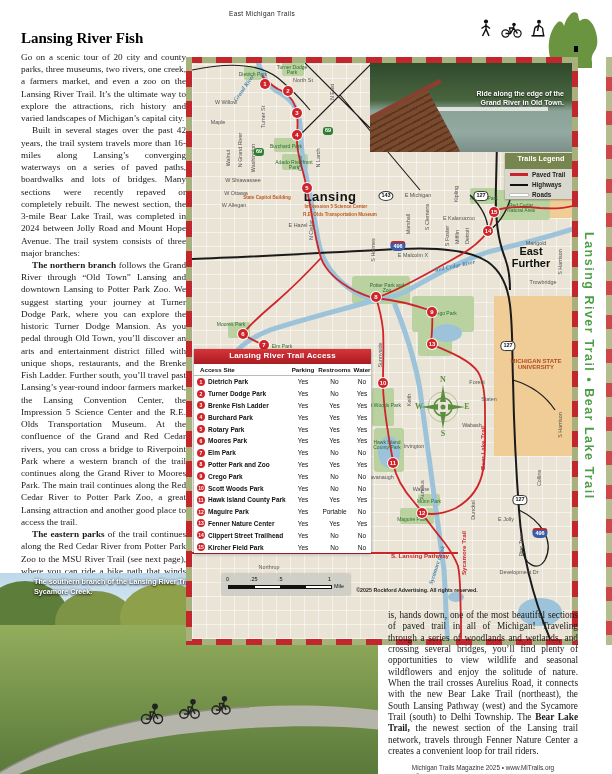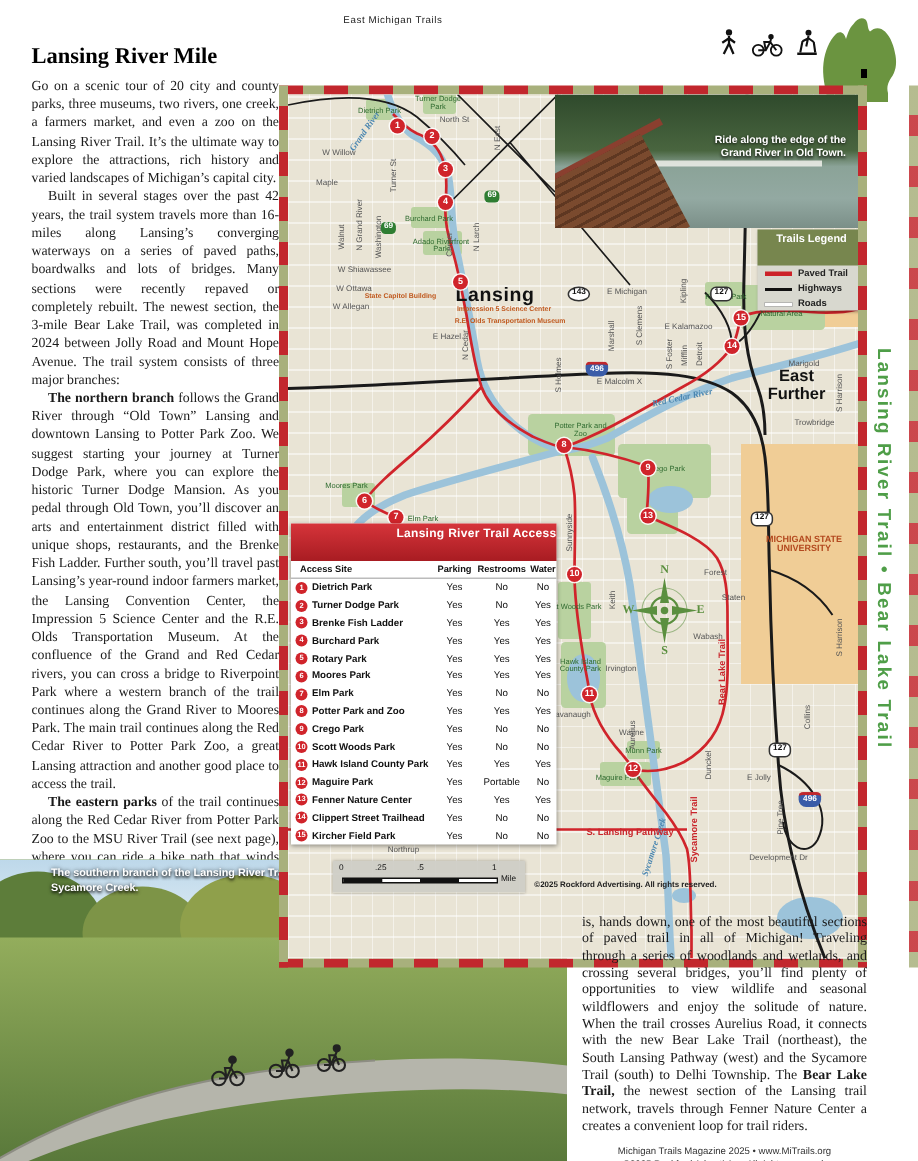--- a/index.html
+++ b/index.html
@@ -72,30 +72,30 @@
   .inset .dam{position:absolute;left:58px;top:44px;width:120px;height:4px;background:rgba(240,240,235,.85);}
   .inset .board{position:absolute;left:-30px;top:48px;width:110px;height:70px;background:
       repeating-linear-gradient(0deg,#7a4a2e 0 4px,#5e3721 4px 6px);transform:rotate(-28deg);}
   .inset .rail{position:absolute;left:-28px;top:40px;width:105px;height:5px;background:#8a3f2f;transform:rotate(-28deg);}
   .inset-caption{position:absolute;right:8px;top:26px;width:100px;text-align:right;color:#fff;
       font-family:"Liberation Sans",sans-serif;font-weight:bold;font-size:7px;line-height:1.35;
       text-shadow:0 1px 2px rgba(0,0,0,.9);}
 
   
   .legend{position:absolute;left:313px;top:90px;width:72px;background:#d8d8cf;box-shadow:0 1px 2px rgba(0,0,0,.35);}
-  .legend-title{height:24px;background:#77864e;color:#fff;text-align:center;line-height:12px;
+  .legend-title{height:16px;background:#77864e;color:#fff;text-align:center;line-height:12px;
       font-family:"Liberation Sans",sans-serif;font-weight:bold;font-size:7.3px;}
   .legend-item{display:flex;align-items:center;gap:4px;padding:2px 5px 1px 5px;}
   .legend-swatch{width:18px;height:2.5px;flex:none;}
   .legend-label{font-family:"Liberation Sans",sans-serif;font-size:6.3px;font-weight:bold;color:#222;}
 
   
   .atable{position:absolute;left:2px;top:286px;width:177px;background:#fff;
       box-shadow:0 1px 3px rgba(0,0,0,.4);font-family:"Liberation Sans",sans-serif;}
-  .atable-title{height:25px;background:linear-gradient(#d6343a,#a81c22);color:#fff;text-align:right;
+  .atable-title{height:15px;background:linear-gradient(#d6343a,#a81c22);color:#fff;text-align:center;
       line-height:13px;font-weight:bold;font-size:8px;letter-spacing:.2px;}
   .atable-head{display:grid;grid-template-columns:96px 26px 37px 18px;height:12px;align-items:center;
       font-size:6.2px;font-weight:bold;color:#111;border-bottom:.5px solid #bbb;}
   .atable-head span:first-child{padding-left:6px;text-align:left;}
   .atable-head span{text-align:center;}
   .arow{display:grid;grid-template-columns:96px 26px 37px 18px;height:11.8px;align-items:center;font-size:6.5px;color:#111;}
   .arow .site{display:flex;align-items:center;gap:3px;padding-left:3px;font-weight:bold;text-align:left;}
   .arow .num{width:8px;height:8px;flex:none;border-radius:50%;background:#d0242b;color:#fff;
       font-size:5px;font-weight:bold;line-height:8px;text-align:center;}
   .arow .val{text-align:center;}
@@ -145,21 +145,21 @@
       <path d="M1.5,16.8 L14.5,16.8" stroke="#111" stroke-width="1.6"></path>
     </svg>
   </div>
 
   <svg class="mitten" width="64" height="60" viewBox="0 0 64 60">
     <path d="M12,58 C10,48 8,40 9,32 C10,24 13,17 17,13 C20,10 23,12 24,16 C25,13 26,9 29,6 C31,3 34,1 37,3 C39,5 38,9 40,11 C43,8 47,8 50,11 C54,15 56,21 57,27 C58,33 57,38 54,42 C52,45 51,48 52,52 L52,58 Z" fill="#6b9440"></path>
     <rect x="34" y="36" width="4" height="6" fill="#000"></rect>
   </svg>
 
   <div class="article">
-    <h1>Lansing River Mile</h1>
+    <h1>Lansing River Fish</h1>
     <div id="article-body">
         <p><span>Go on a scenic tour of 20 city and county parks, three museums, two rivers, one creek, a farmers market, and even a zoo on the Lansing River Trail. It’s the ultimate way to explore the attractions, rich history and varied landscapes of Michigan’s capital city.</span></p>
         <p class="ind"><span>Built in several stages over the past 42 years, the trail system travels more than 16-miles along Lansing’s converging waterways on a series of paved paths, boardwalks and lots of bridges. Many sections were recently repaved or completely rebuilt. The newest section, the 3-mile Bear Lake Trail, was completed in 2024 between Jolly Road and Mount Hope Avenue. The trail system consists of three major branches:</span></p>
         <p class="ind"><b>The northern branch</b><span> follows the Grand River through “Old Town” Lansing and downtown Lansing to Potter Park Zoo. We suggest starting your journey at Turner Dodge Park, where you can explore the historic Turner Dodge Mansion. As you pedal through Old Town, you’ll discover an arts and entertainment district filled with unique shops, restaurants, and the Brenke Fish Ladder. Further south, you’ll travel past Lansing’s year-round indoor farmers market, the Lansing Convention Center, the Impression 5 Science Center and the R.E. Olds Transportation Museum. At the confluence of the Grand and Red Cedar rivers, you can cross a bridge to Riverpoint Park where a western branch of the trail continues along the Grand River to Moores Park. The main trail continues along the Red Cedar River to Potter Park Zoo, a great Lansing attraction and another good place to access the trail.</span></p>
         <p class="ind"><b>The eastern parks</b><span> of the trail continues along the Red Cedar River from Potter Park Zoo to the MSU River Trail (see next page), where you can ride a bike path that winds through the campus and along the river’s edge. Please be advised that this section of trail is in a flood plain and may be impassable during periods of high water.</span></p>
         <p class="ind"><span>Meandering along Sycamore Creek, </span><b>the southern branch</b><span> of the Lansing River Trail</span></p>
       </div>
   </div>
 
   <div class="photo">

